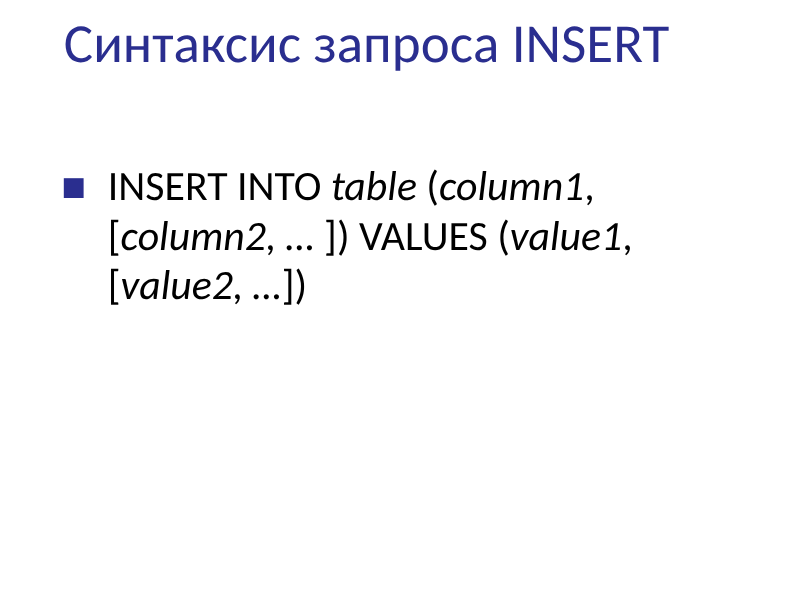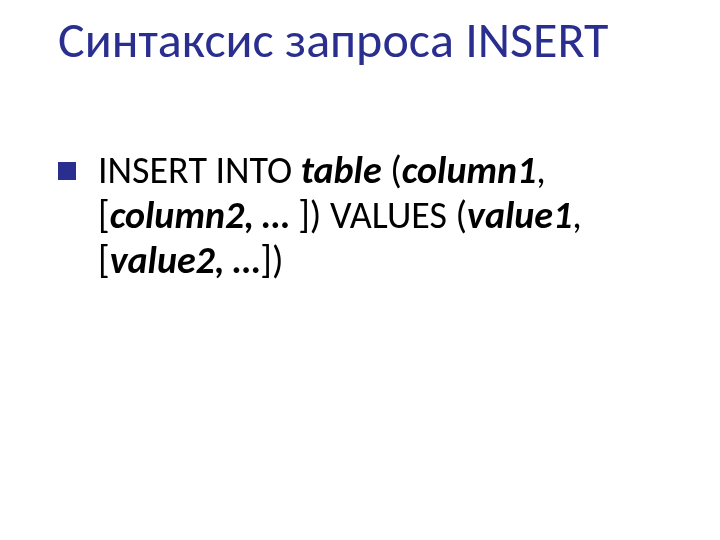--- a/index.html
+++ b/index.html
@@ -48,21 +48,21 @@
   }
   .bullets > li::before {
     content: "";
     position: absolute;
     left: 0px;
     top: 14px;
     width: 18px;
     height: 18px;
     background: #2a2e8f;
   }
-  .it { font-style: italic; font-weight: bold; }
+  .it { font-style: italic; }
 </style>
 </head>
 <body>
 
 <div class="slide">
 
   <div class="title">Синтаксис запроса INSERT</div>
 
   <div class="body">
     <ul class="bullets">

